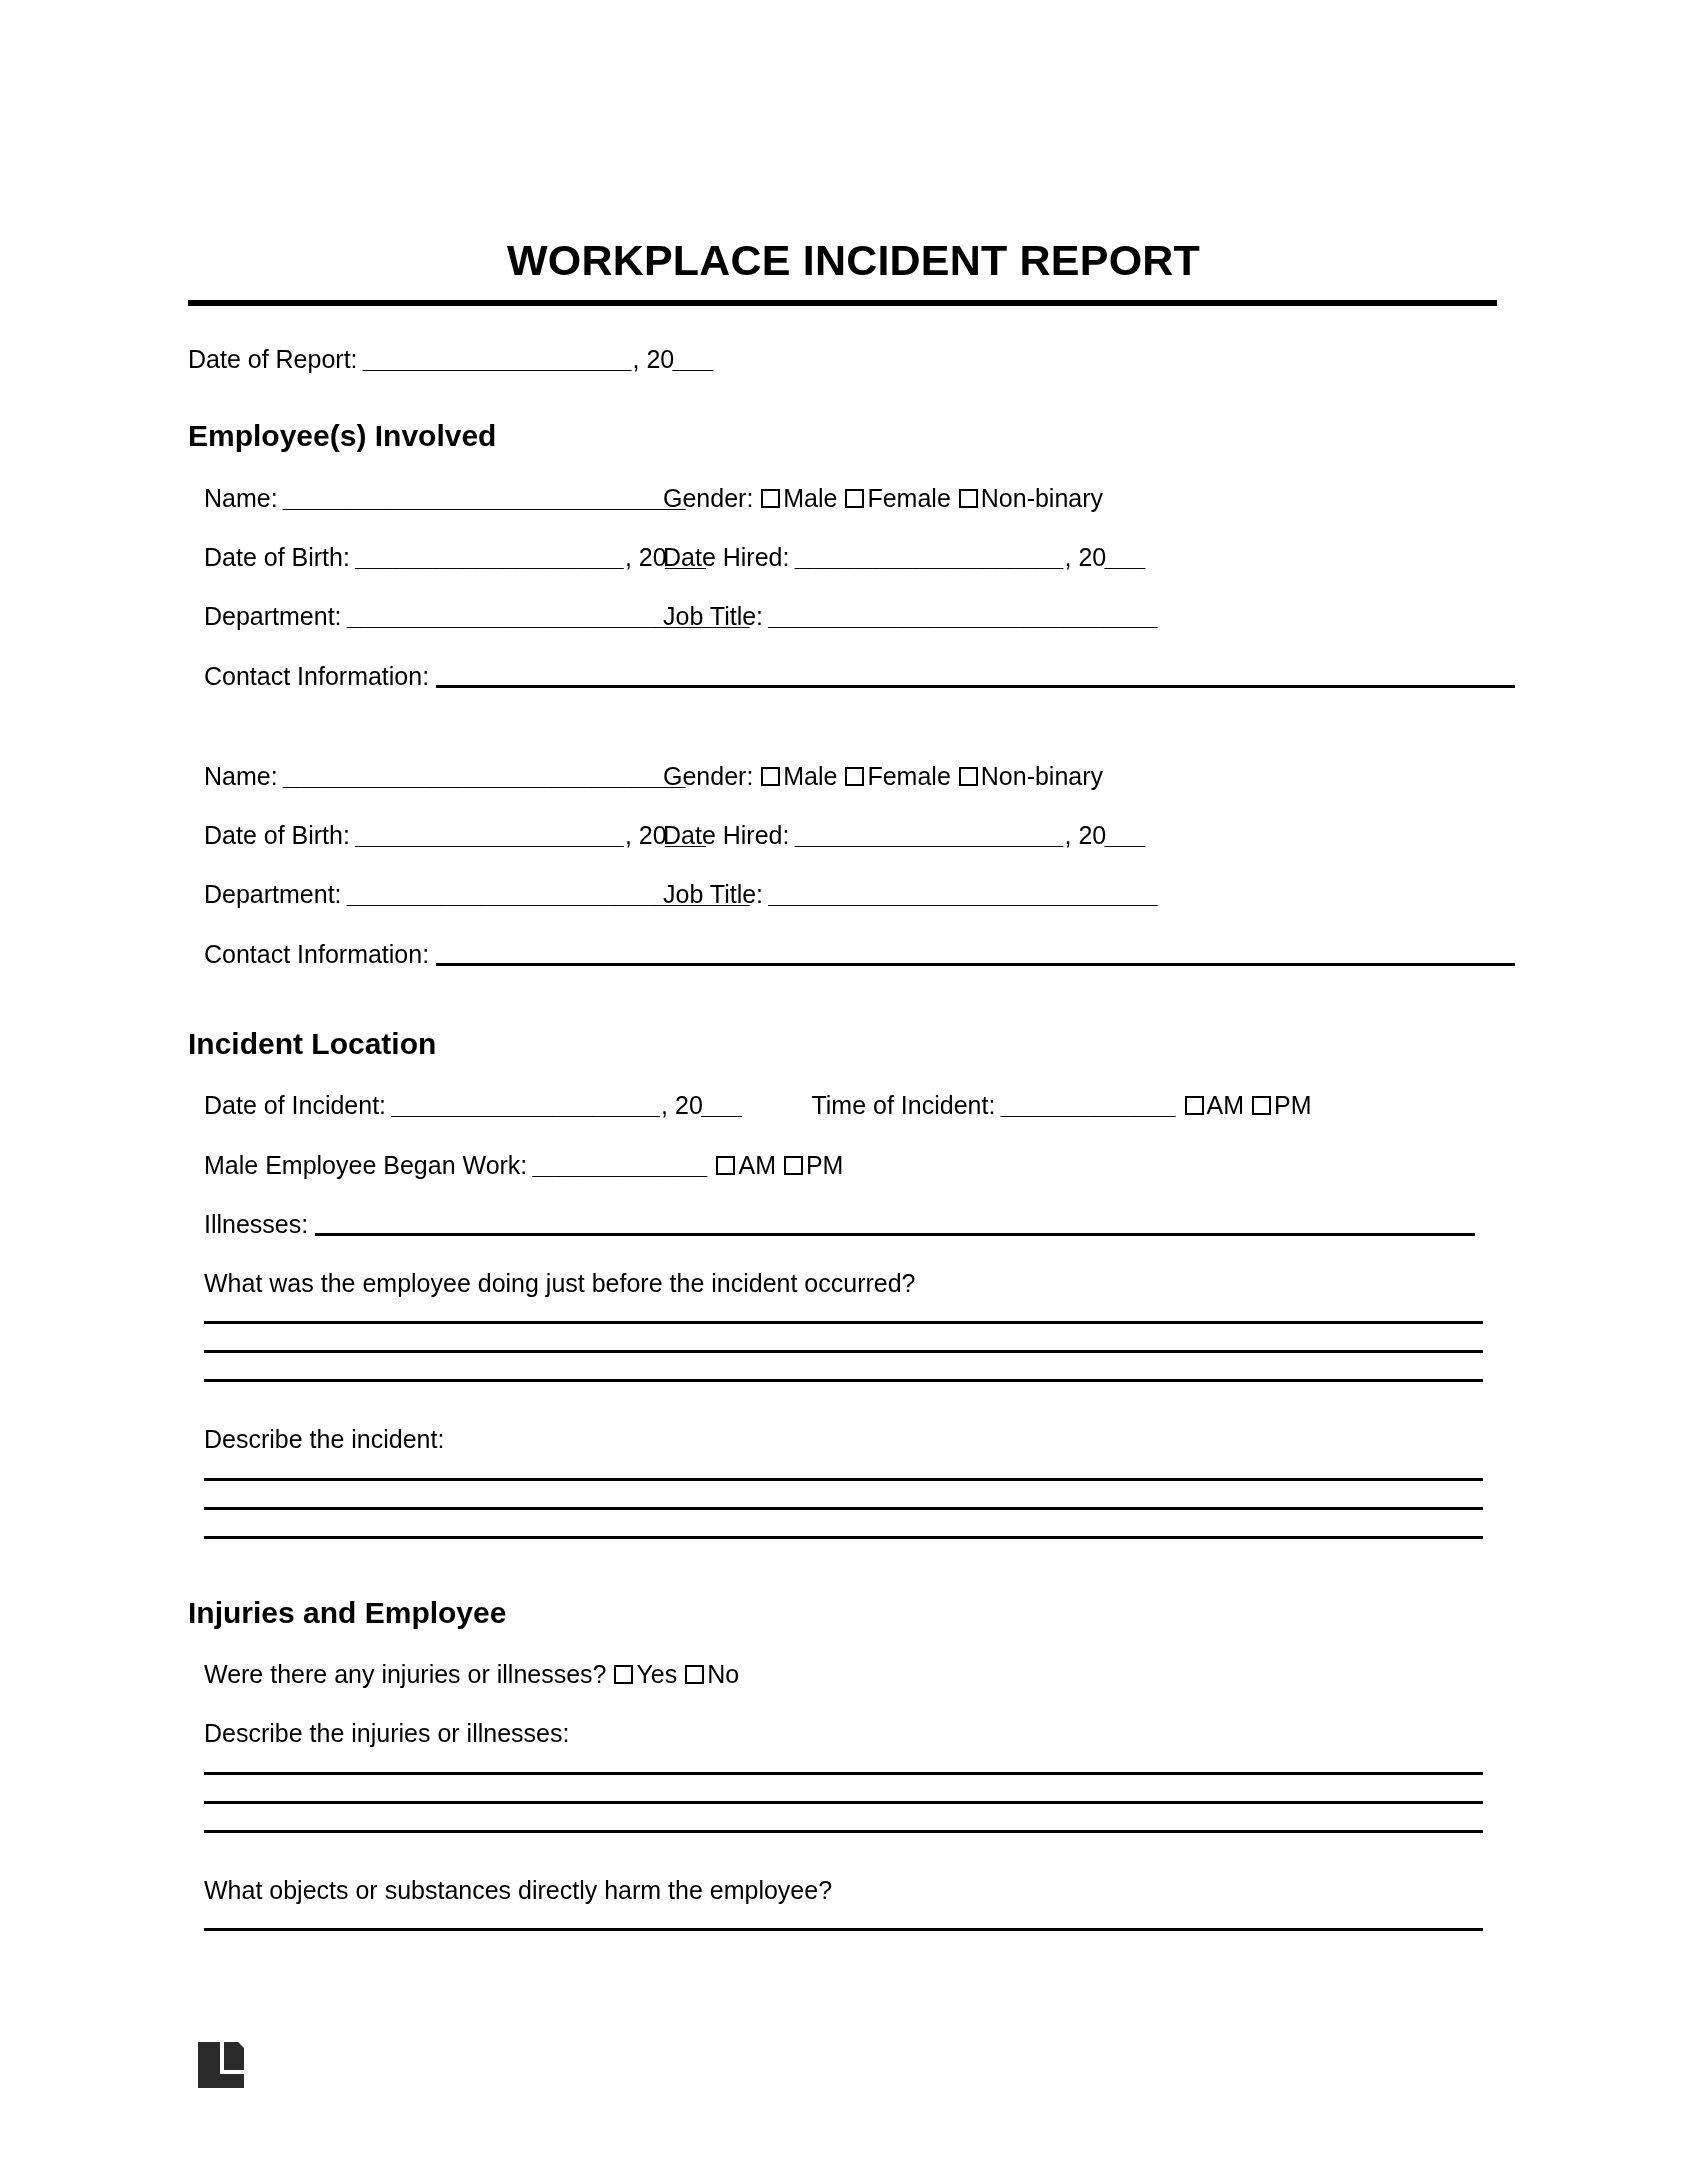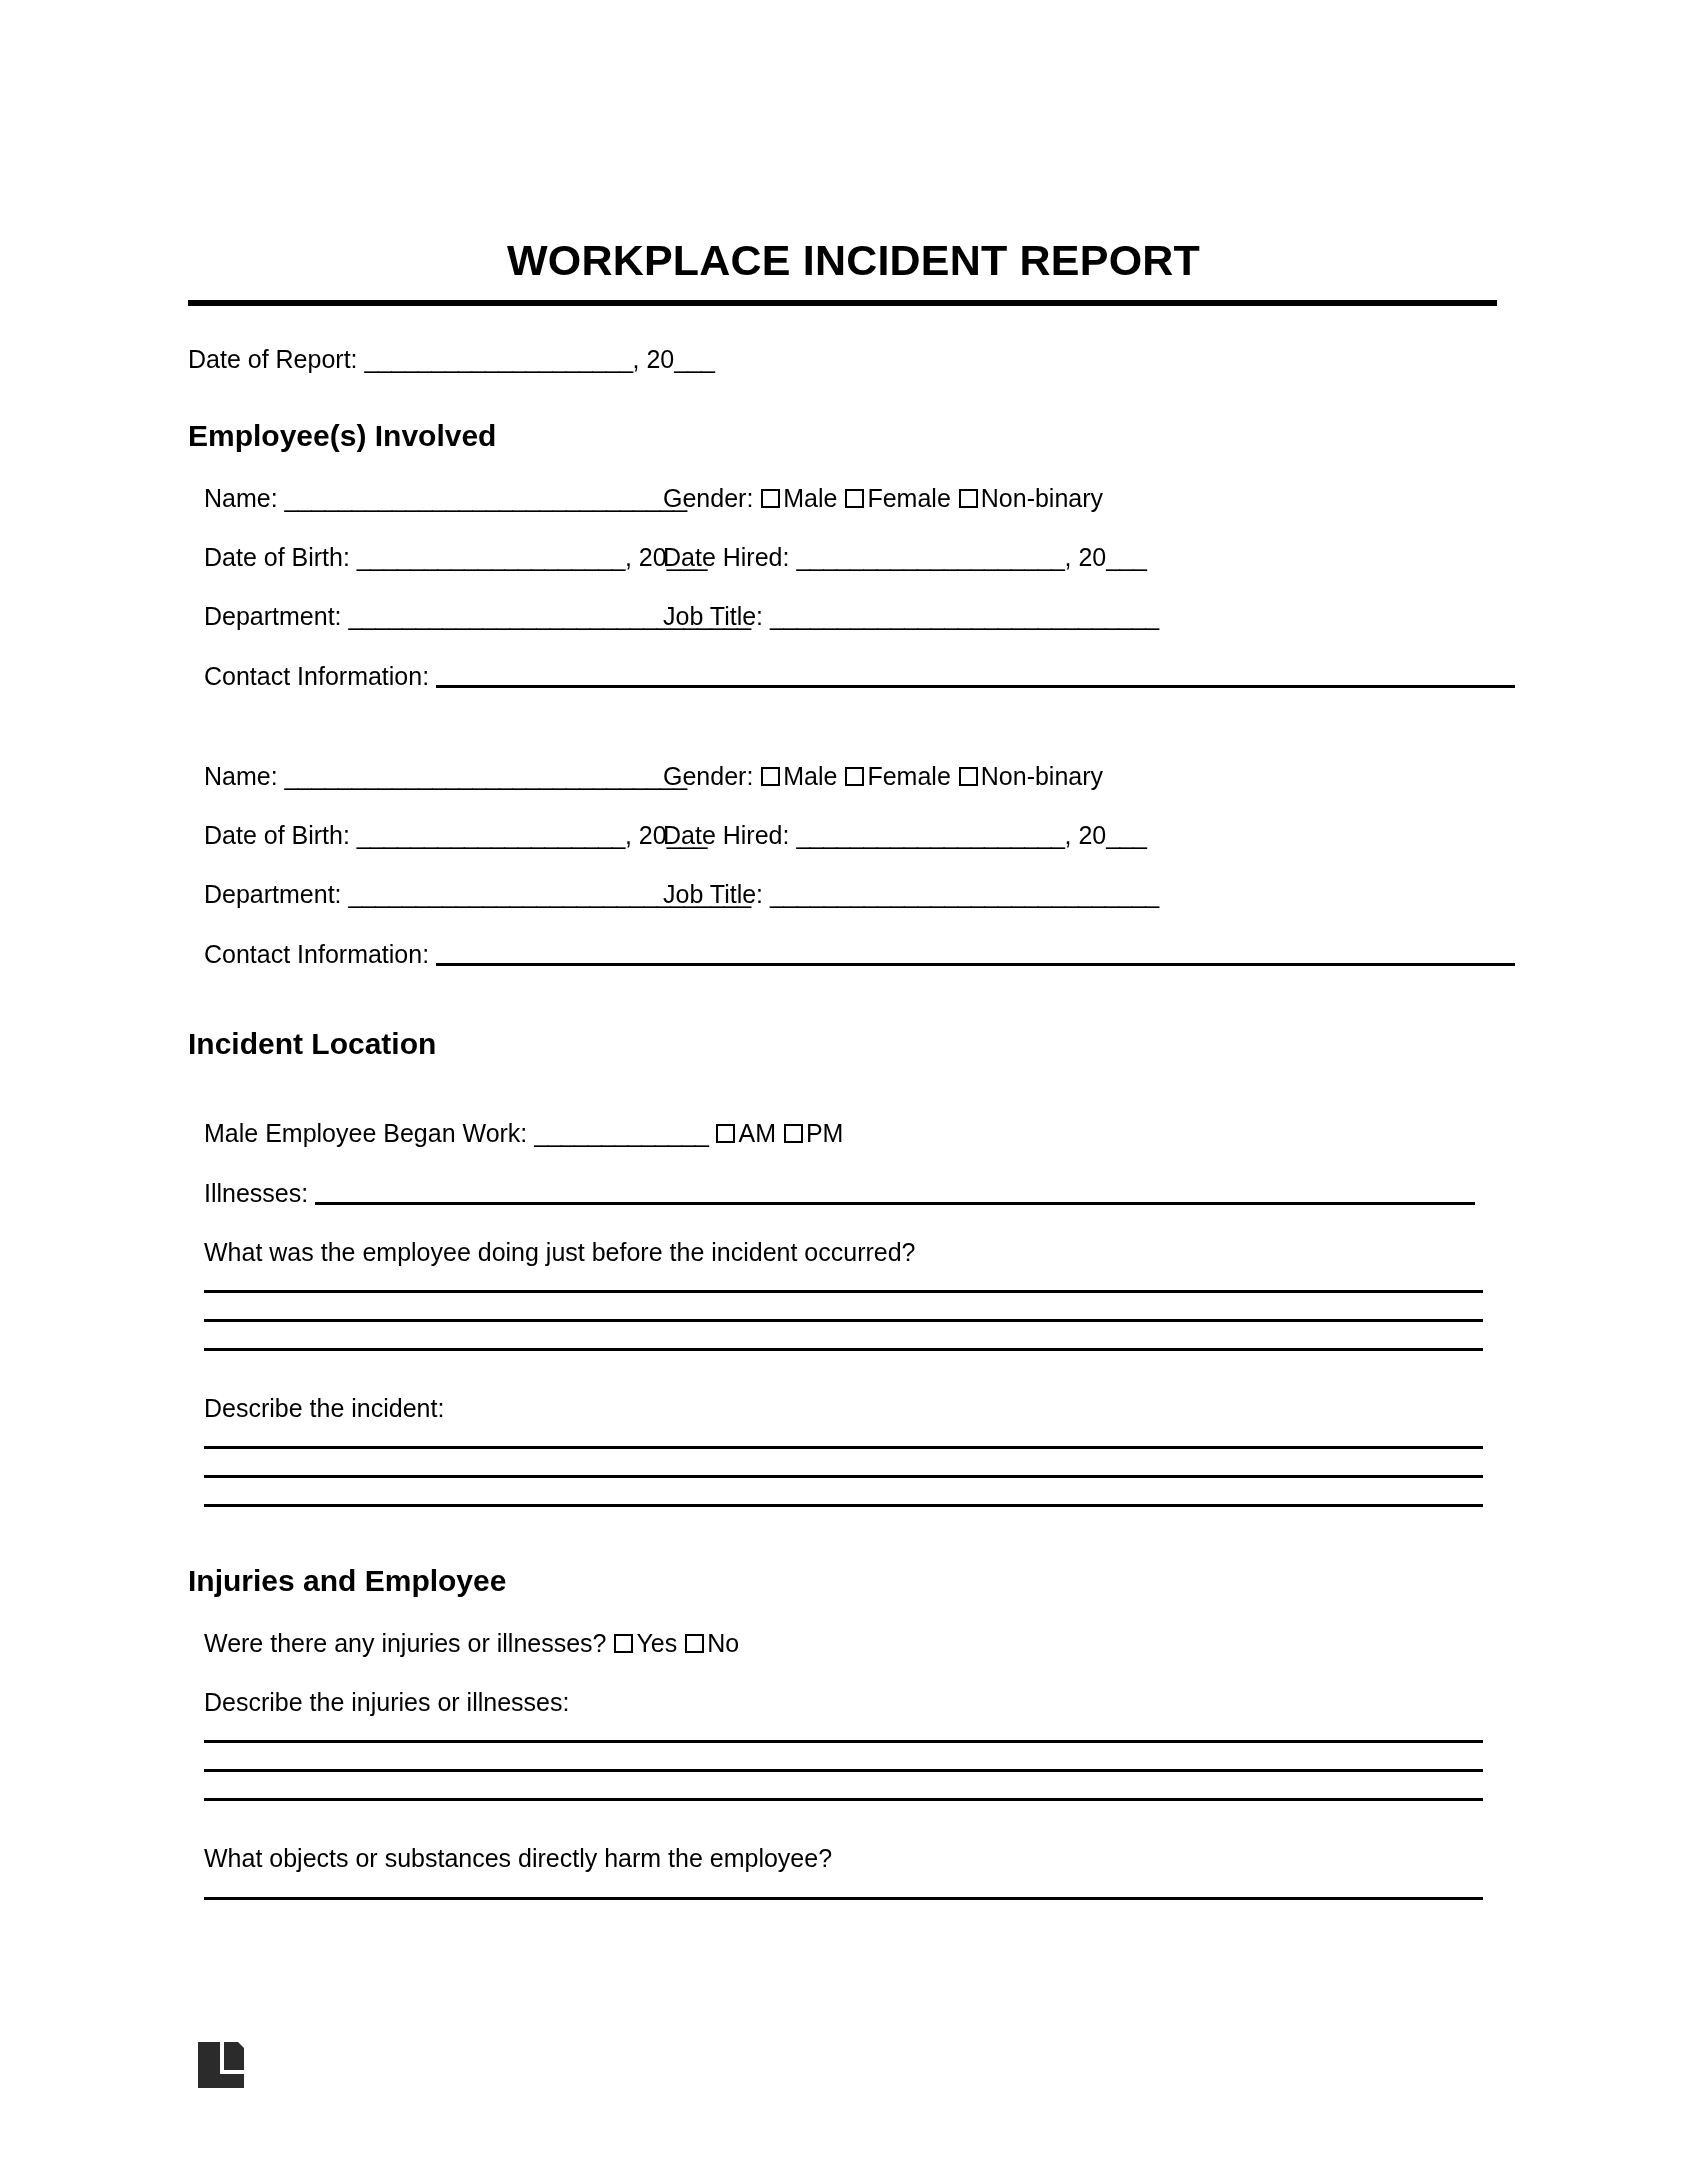--- a/index.html
+++ b/index.html
@@ -57,20 +57,21 @@
 
   .sec-head {
     font-size: 30px;
     font-weight: bold;
     line-height: 1.25;
   }
 
   
   .blank {
     letter-spacing: -0.5px;
+    font-style: italic;
   }
 
   
   .cb {
     display: inline-block;
     width: 19px;
     height: 19px;
     border: 2.2px solid #000;
     box-sizing: border-box;
     position: relative;
@@ -228,20 +229,29 @@
       <span>Contact Information:</span>
       <span class="u-fill" style="width:1079px"></span>
     </div>
 
     <div class="gap-lg"></div>
 
     <div class="sec-head">Incident Location</div>
 
     <div class="gap-sm"></div>
 
+    <div class="row indent">
+      <span>Date of Incident:</span>
+      <span class="blank">____________________</span><span>, 20</span><span class="blank">___</span>
+      <span style="display:inline-block;width:55px"></span>
+      <span>Time of Incident:</span>
+      <span class="blank">_____________</span>
+      <span class="cb"></span><span>AM</span>
+      <span class="cb"></span><span>PM</span>
+    </div>
 
     <div class="gap-sm"></div>
 
     <div class="row indent">
       <span>Male Employee Began Work:</span>
       <span class="blank">_____________</span>
       <span class="cb"></span><span>AM</span>
       <span class="cb"></span><span>PM</span>
     </div>
 

